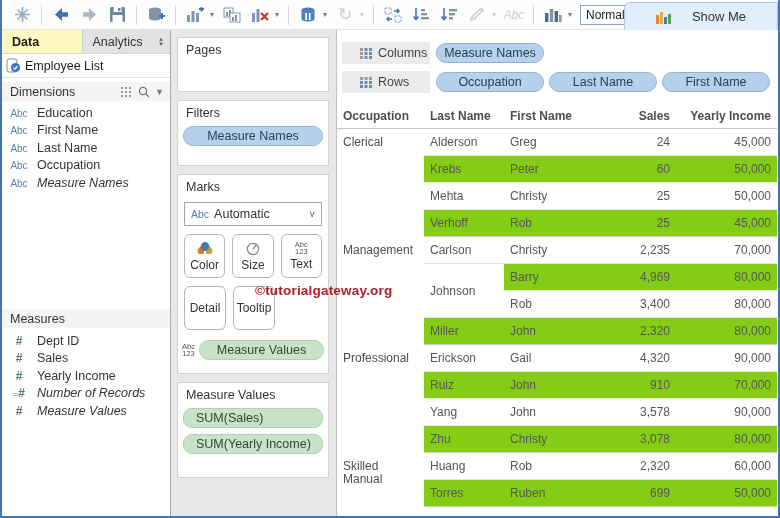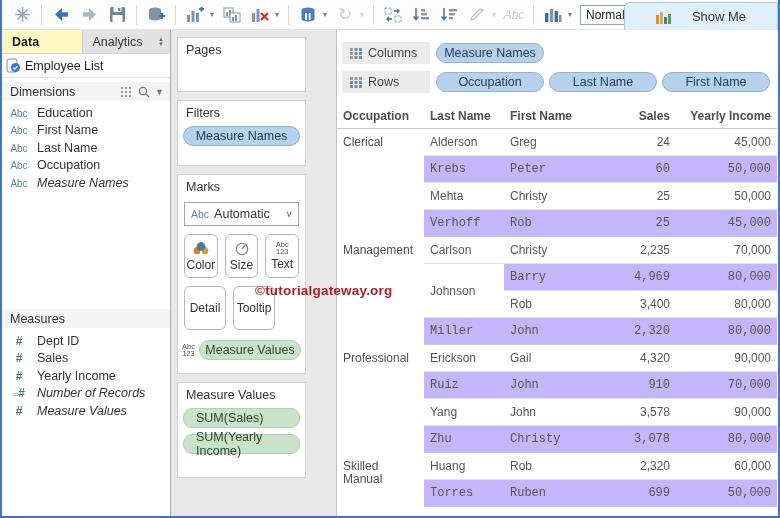--- a/index.html
+++ b/index.html
@@ -35,46 +35,46 @@
   .field-row{height:17.5px;display:flex;align-items:center;font-size:12.5px;color:#333;padding-left:6px;gap:7px;}
   .f-icon{width:22px;text-align:center;flex:none;}
   .abc-ic{color:#5a81ad;font-size:10px;}
   .hash-ic{color:#4e7d62;font-size:12px;font-weight:bold;}
   .eqpre{color:#4e7d62;font-size:9px;}
   .italic{font-style:italic;}
 
   
   .shelf-panel{position:absolute;left:171px;top:30px;width:165px;height:486px;background:#e8e8e8;}
   .panel-divider-v{position:absolute;left:336px;top:30px;width:1px;height:486px;background:#c2c2c2;z-index:5;}
-  .card{position:absolute;left:6px;width:129px;background:#ffffff;border:1px solid #d2d2d2;box-sizing:border-box;font-size:12.5px;color:#333;}
+  .card{position:absolute;left:6px;width:152px;background:#ffffff;border:1px solid #d2d2d2;box-sizing:border-box;font-size:12.5px;color:#333;}
   .card-label{padding:5px 0 0 8px;}
   .pill{height:20px;border-radius:10px;display:flex;align-items:center;justify-content:center;font-size:12.5px;box-sizing:border-box;}
   .pill-blue{background:#b7d1ec;border:1px solid #8fb2d6;color:#23405e;}
   .pill-green{background:#c9e2c9;border:1px solid #afd2af;color:#2c4a2e;}
   .mark-dd{margin:8px 6px 0 6px;height:22px;border:1px solid #a6a6a6;background:#fff;display:flex;align-items:center;padding:0 6px;gap:5px;}
   .mark-dd .abc{color:#5a81ad;font-size:10.5px;}
   .mark-dd .chev{margin-left:auto;font-size:10px;color:#555;}
   .mark-btn-row{display:flex;gap:7px;margin:8px 6px 0 6px;}
   .mark-btn{width:42px;height:44px;border:1px solid #b5b5b5;border-radius:6px;background:#fff;display:flex;flex-direction:column;align-items:center;justify-content:center;gap:2px;font-size:12px;color:#333;box-sizing:border-box;}
   .abc123{font-size:7.5px;line-height:7px;color:#555;text-align:center;}
   .marks-pill-row{display:flex;align-items:center;gap:4px;margin:10px 4px 10px 4px;}
 
   
   .worksheet{position:absolute;left:337px;top:30px;width:441px;height:486px;background:#fff;}
   .shelf-row{position:absolute;left:5px;height:24px;display:flex;align-items:center;gap:6px;}
-  .shelf-label{width:88px;height:22px;background:#ebebeb;display:flex;align-items:center;gap:6px;padding-left:8px;box-sizing:border-box;font-size:12.5px;color:#444;}
+  .shelf-label{width:88px;height:22px;background:#ebebeb;display:flex;align-items:center;gap:6px;padding-left:18px;box-sizing:border-box;font-size:12.5px;color:#444;}
   .shelf-pill{width:108px;}
 
   .viz-table{position:absolute;left:0px;top:75px;width:440px;border-collapse:collapse;table-layout:fixed;}
   .viz-table th{font-size:12px;color:#4e4e4e;font-weight:bold;text-align:left;height:21px;padding:0 6px 2px 6px;border-bottom:1px solid #c6c6c6;}
   .viz-table th.num{text-align:right;}
   .viz-table td{font-size:12px;color:#565656;height:27px;padding:0 6px;box-sizing:border-box;}
   td.occ{vertical-align:top;padding-top:7px;color:#4e4e4e;line-height:13px;}
   td.num{text-align:right;}
-  td.band{background:#c4b5fd;font-family:Liberation Mono, monospace;}
+  td.band{background:#84cc16;}
   td.sep{border-bottom:1px solid #e3e3e3;}
   td.gsep{border-bottom:1px solid #c9c9c9;}
 
   .watermark{position:absolute;left:255px;top:283px;font-size:13.5px;font-weight:bold;color:#ad1f24;z-index:40;pointer-events:none;letter-spacing:.2px;}
 </style>
 </head>
 <body>
 
 <div class="toolbar">
   <span class="tb-item">

